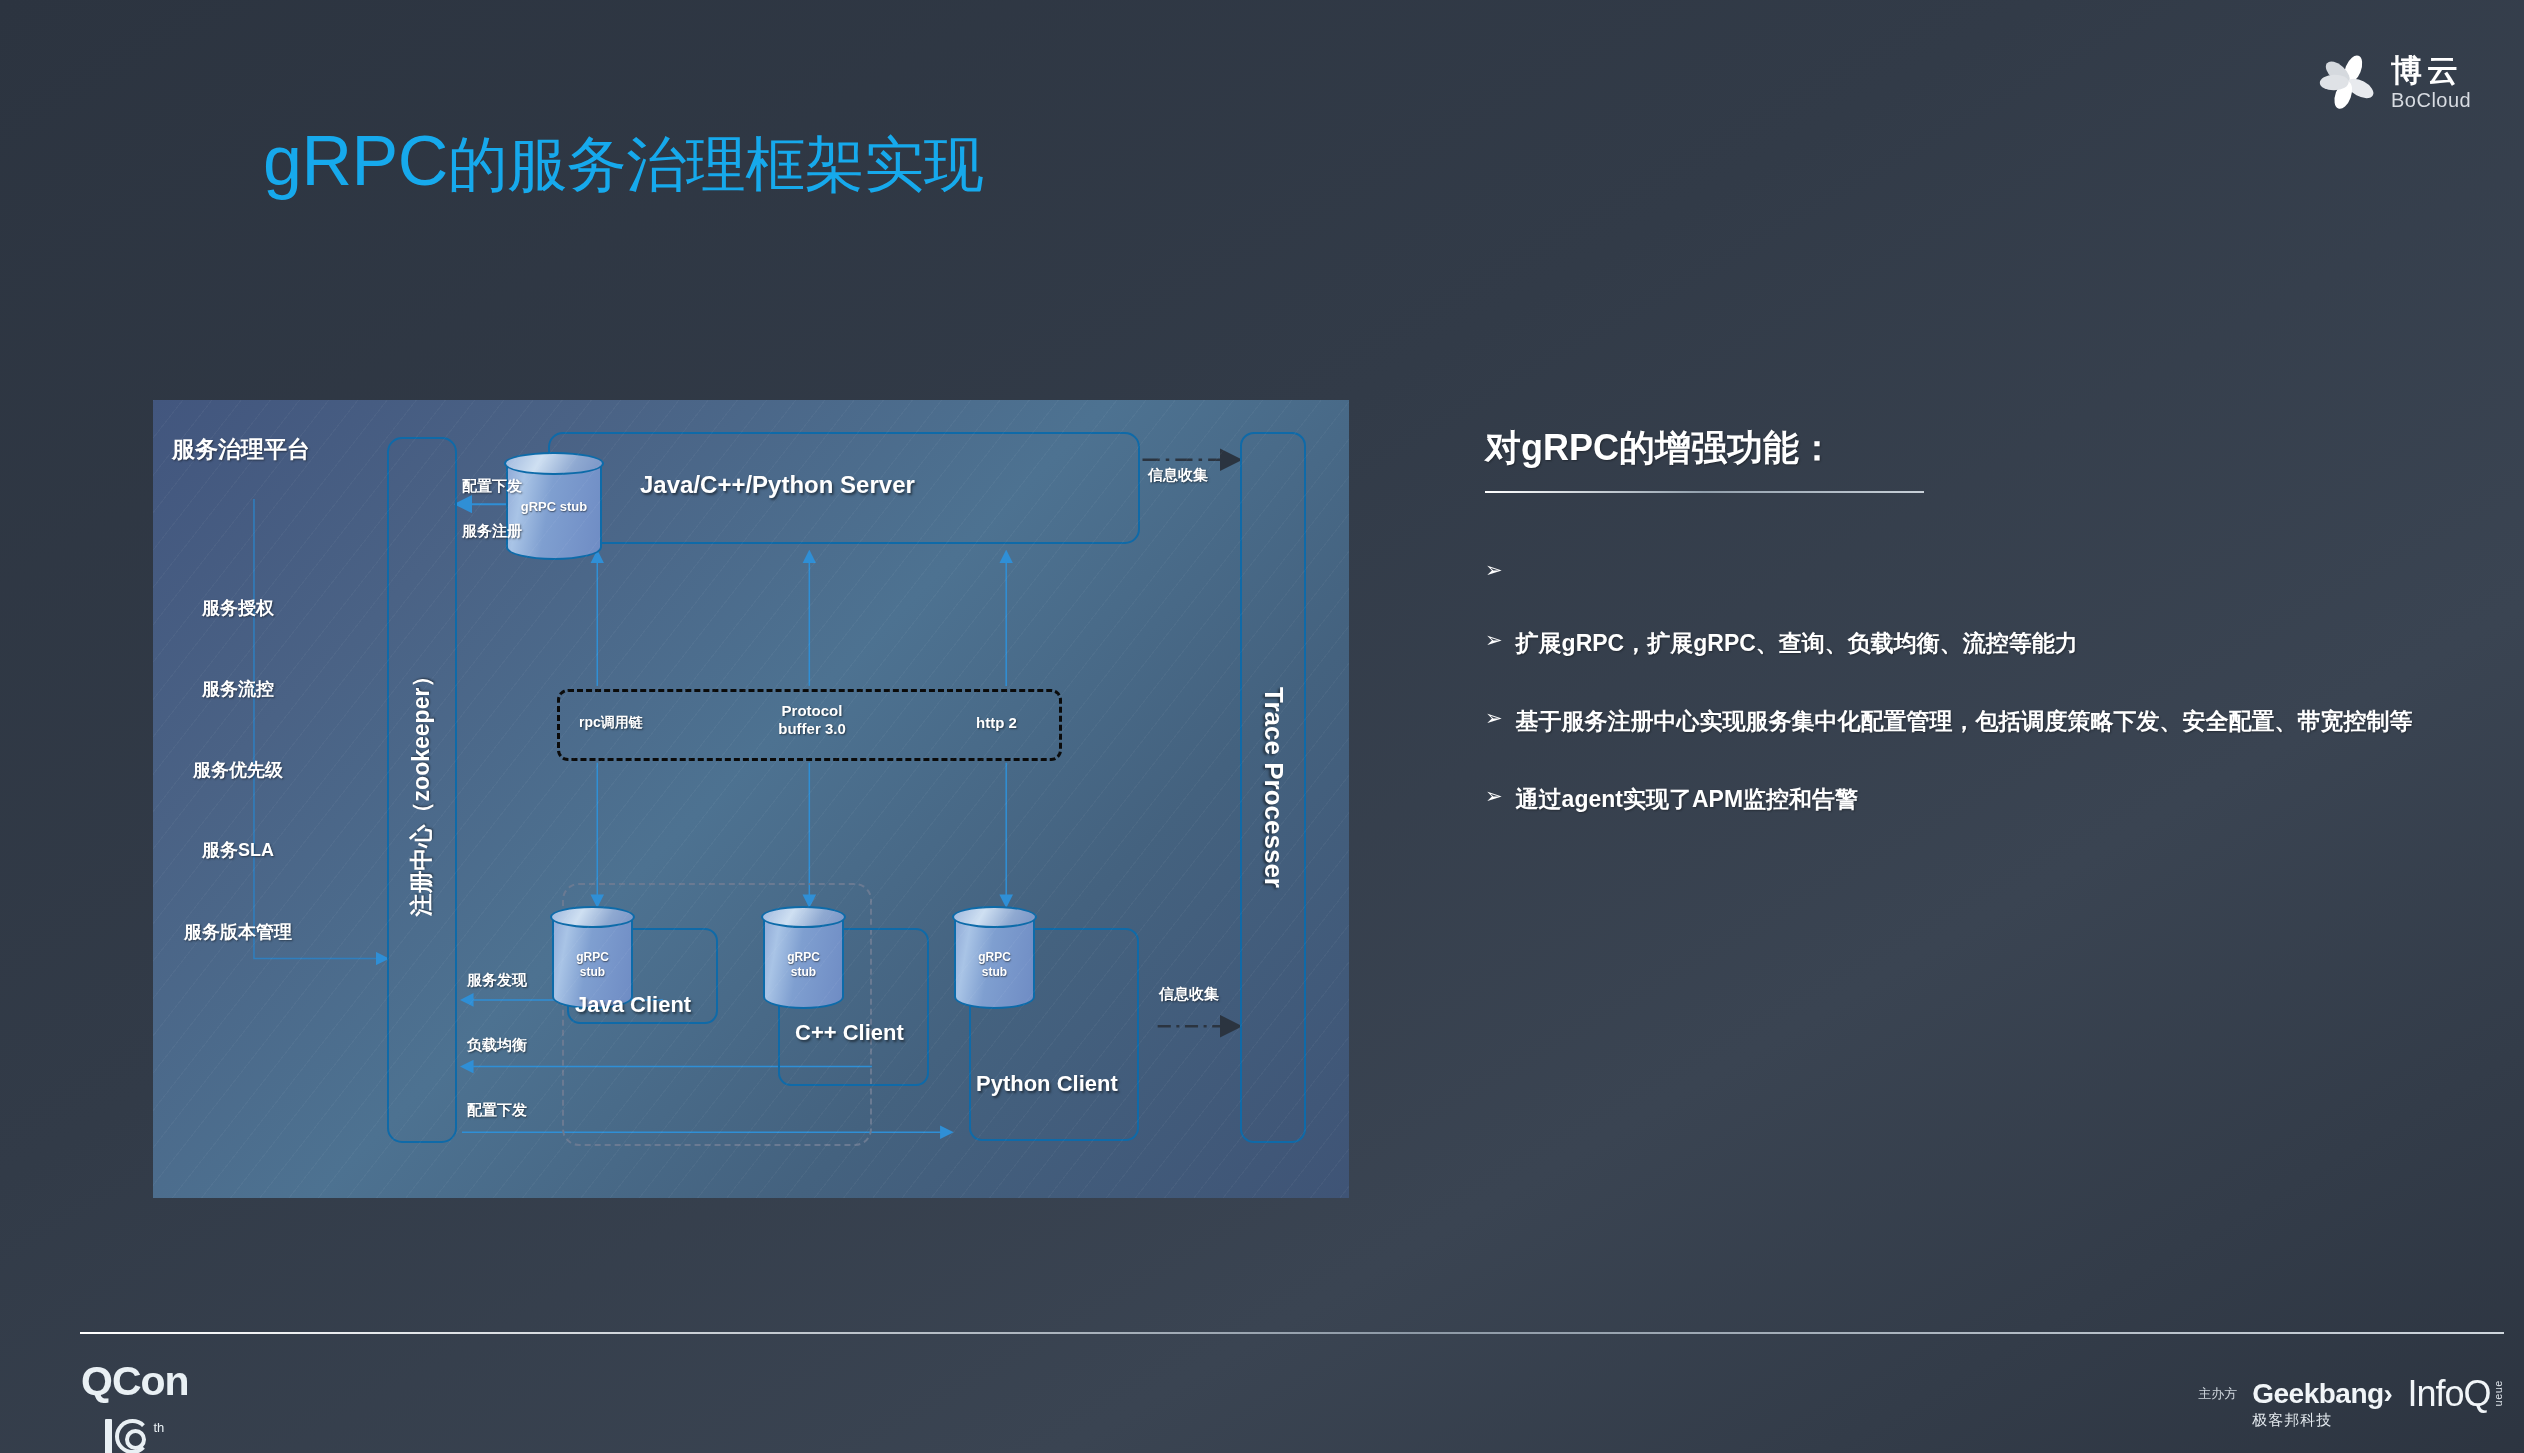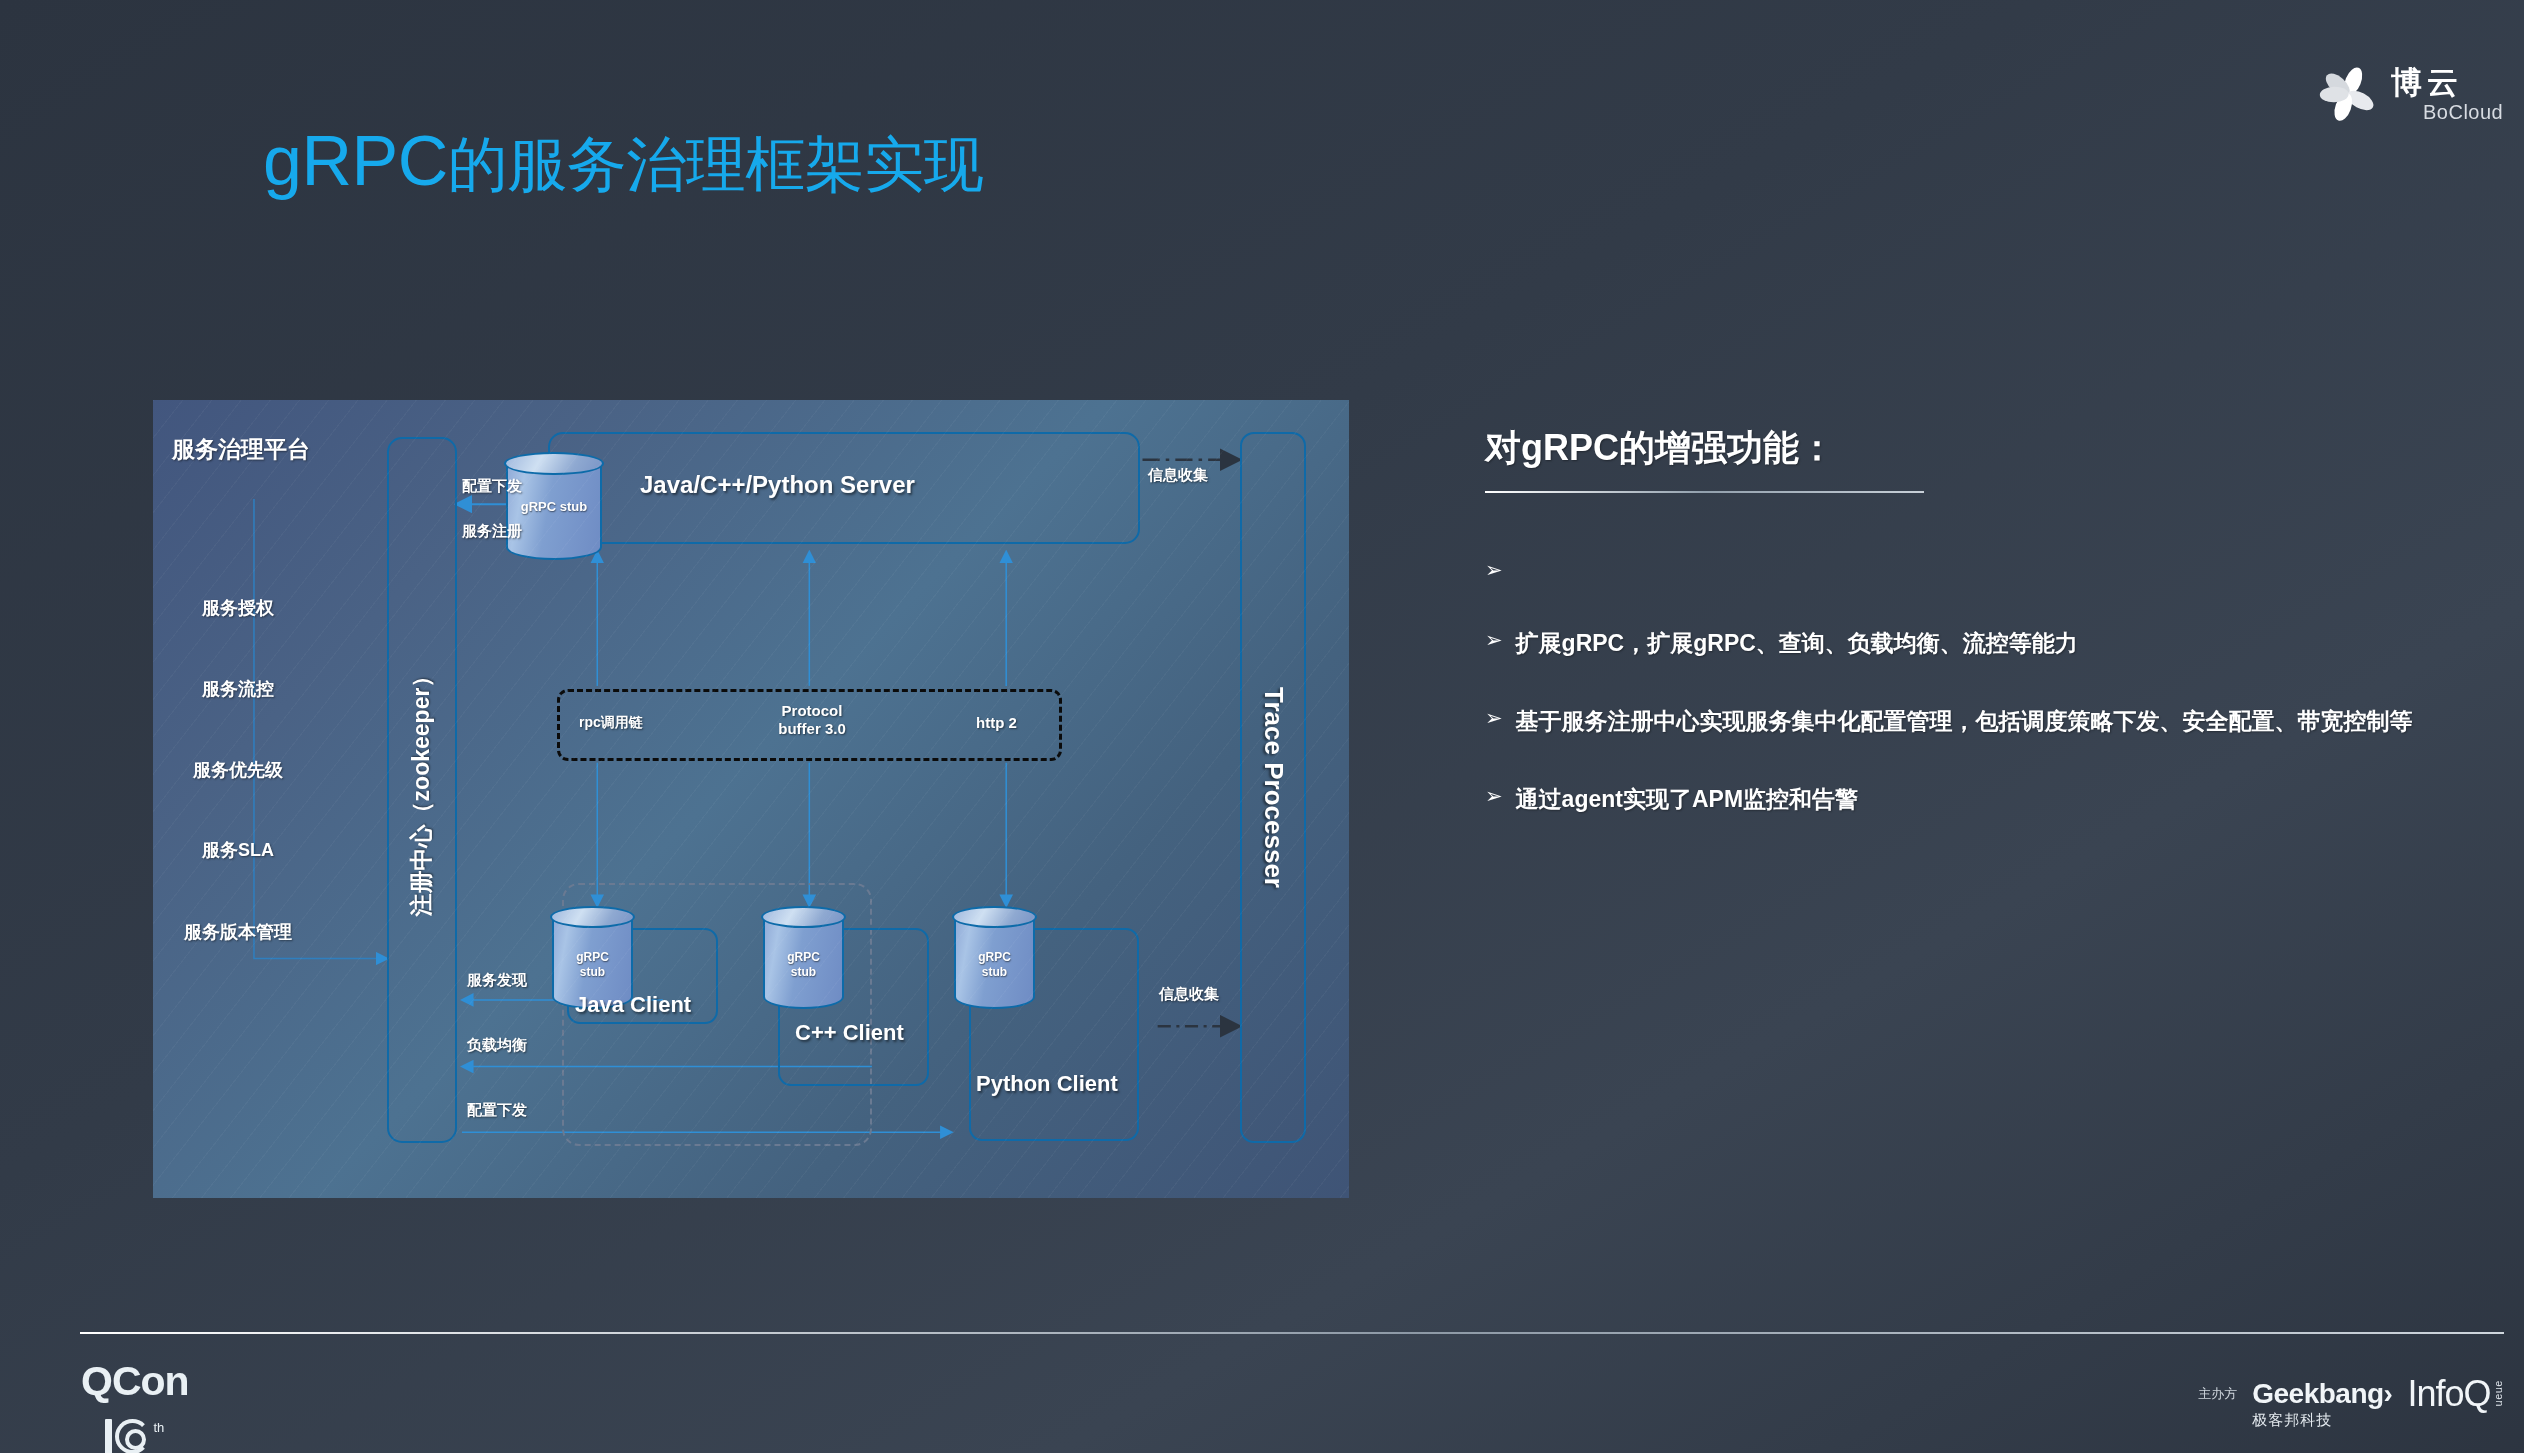--- a/index.html
+++ b/index.html
@@ -10,25 +10,25 @@
     position:relative;
     color:#fff;
   }
   .slide {
     position:absolute; inset:0;
     background:
       linear-gradient(150deg, #2c3440 0%, #323b48 40%, #3a4452 70%, #2c3440 100%);
   }
 
   
-  .logo { position:absolute; left:2318px; top:64px; display:flex; align-items:center; gap:13px; }
+  .logo { position:absolute; left:2318px; top:52px; display:flex; align-items:center; gap:13px; }
   .logo-mark { width:60px; height:60px; position:relative; }
   .logo-text { display:flex; flex-direction:column; line-height:1; }
   .logo-cn { font-size:31px; font-weight:700; letter-spacing:5px; color:#ffffff; }
-  .logo-en { font-size:20px; font-weight:400; color:#d8dce2; margin-top:4px; letter-spacing:0.5px;margin-left:32px; }
+  .logo-en { font-size:20px; font-weight:400; color:#d8dce2; margin-top:4px; letter-spacing:0.5px; }
 
   
   .title {
     position:absolute; left:263px; top:121px;
     font-size:70px; font-weight:400; color:#16a9ec;
     letter-spacing:-0.5px; white-space:nowrap;
   }
   .title .tz { font-size:60px; }
 
   

